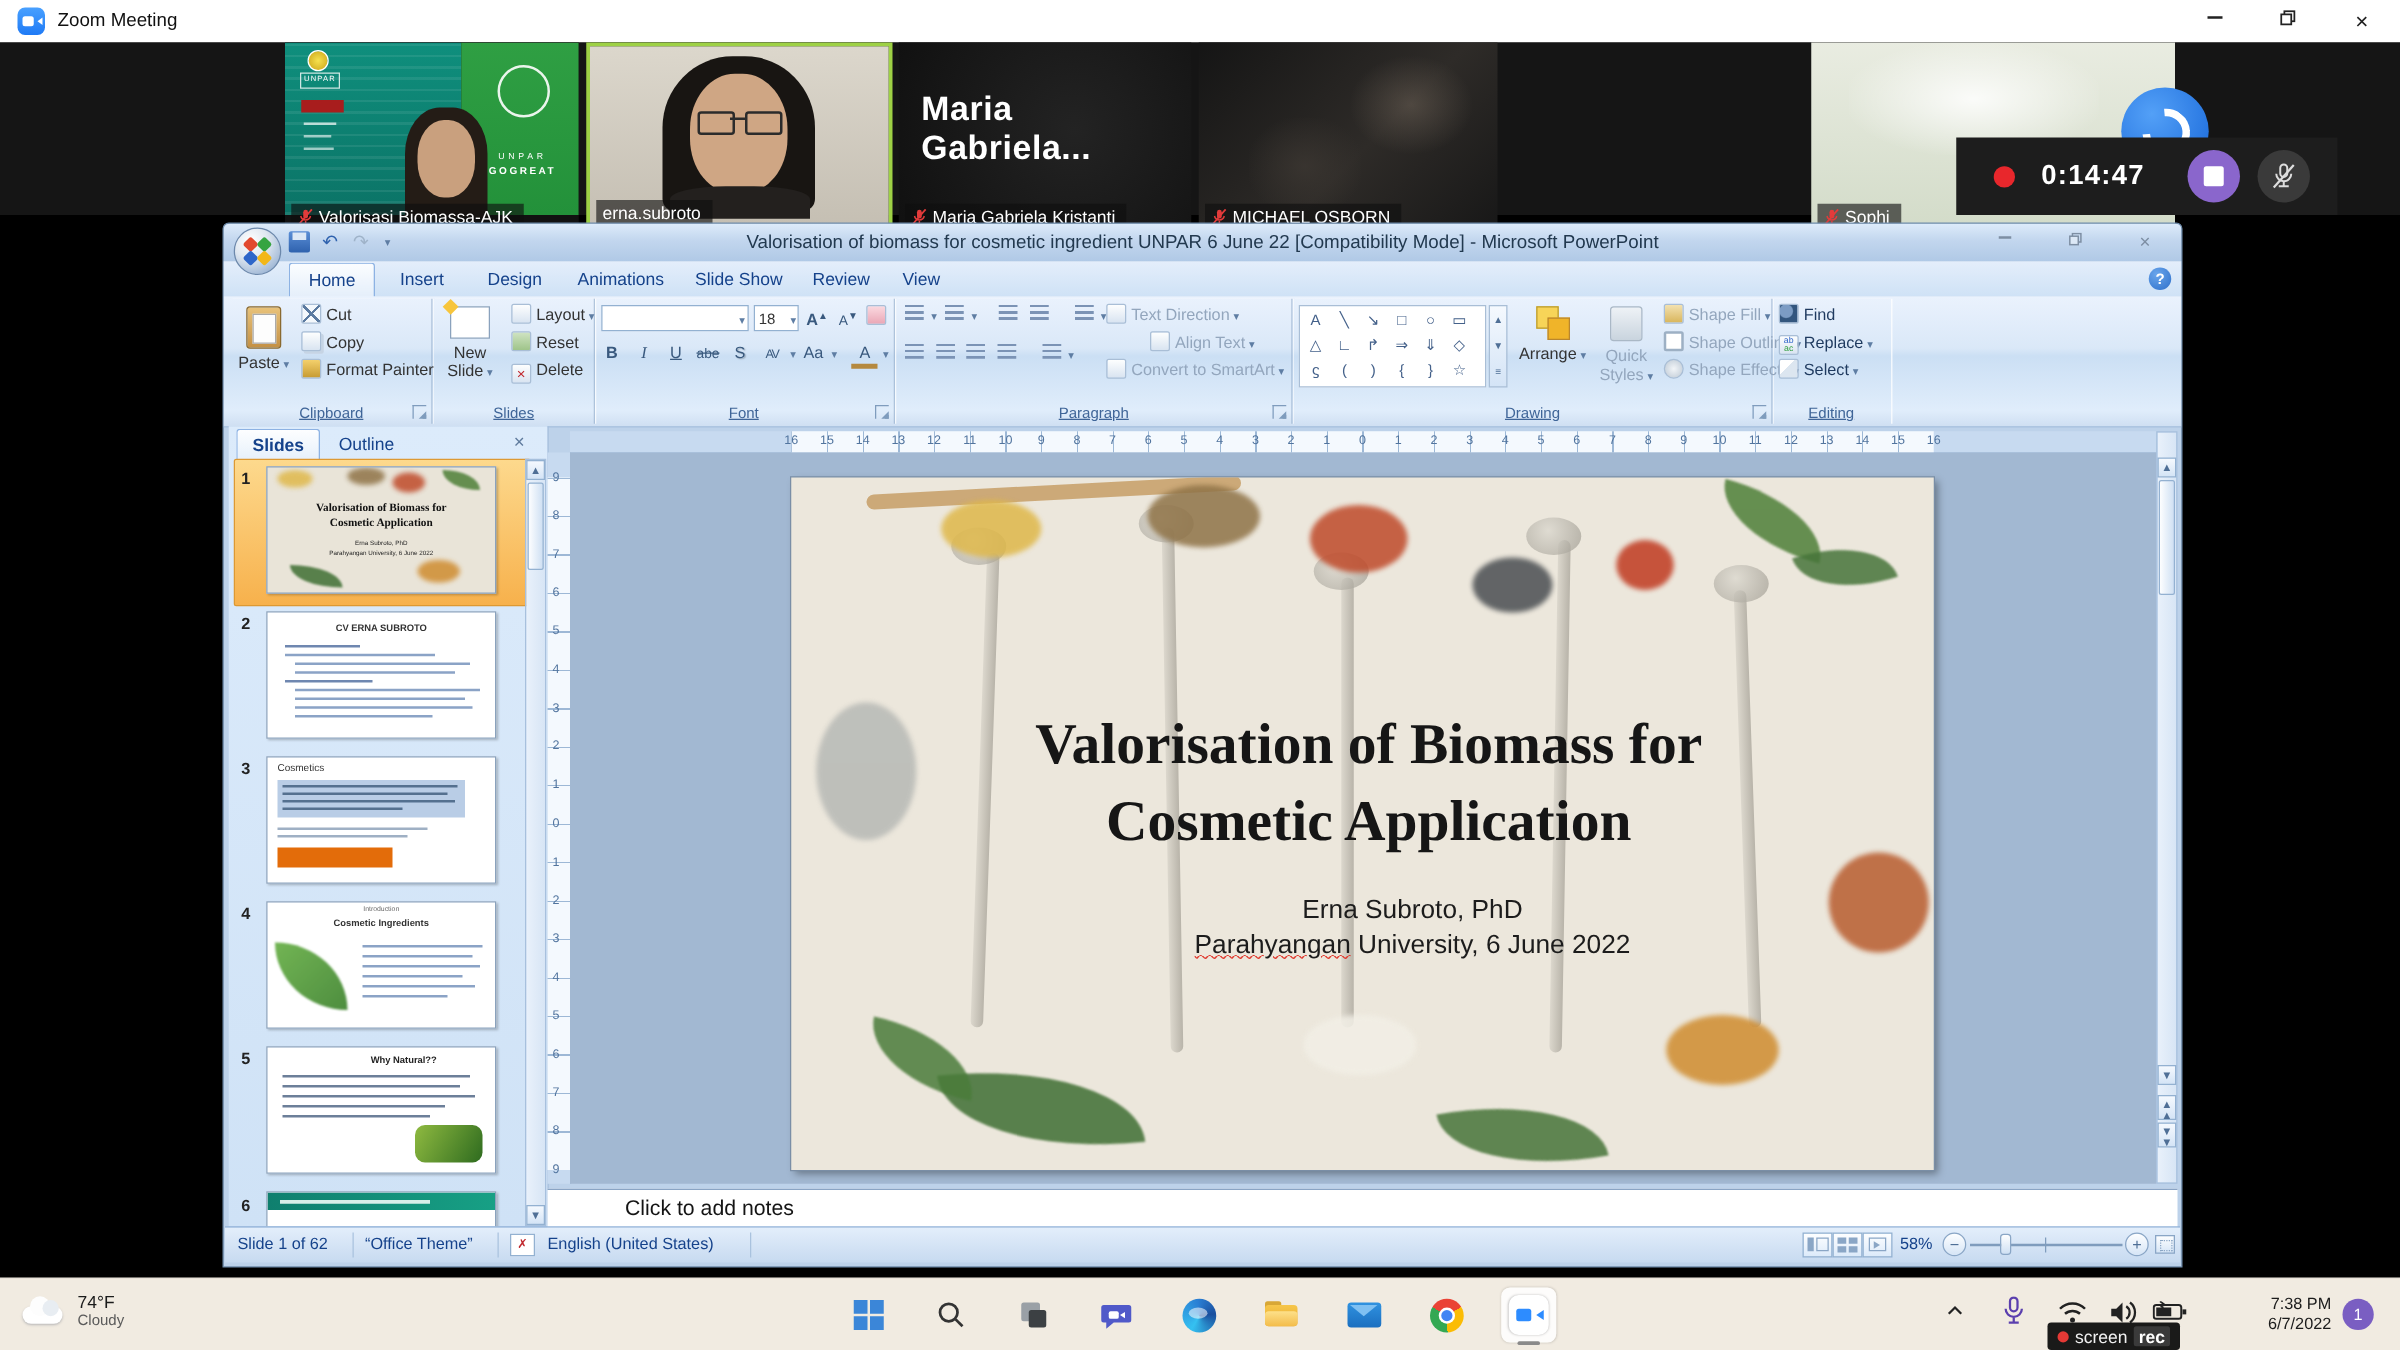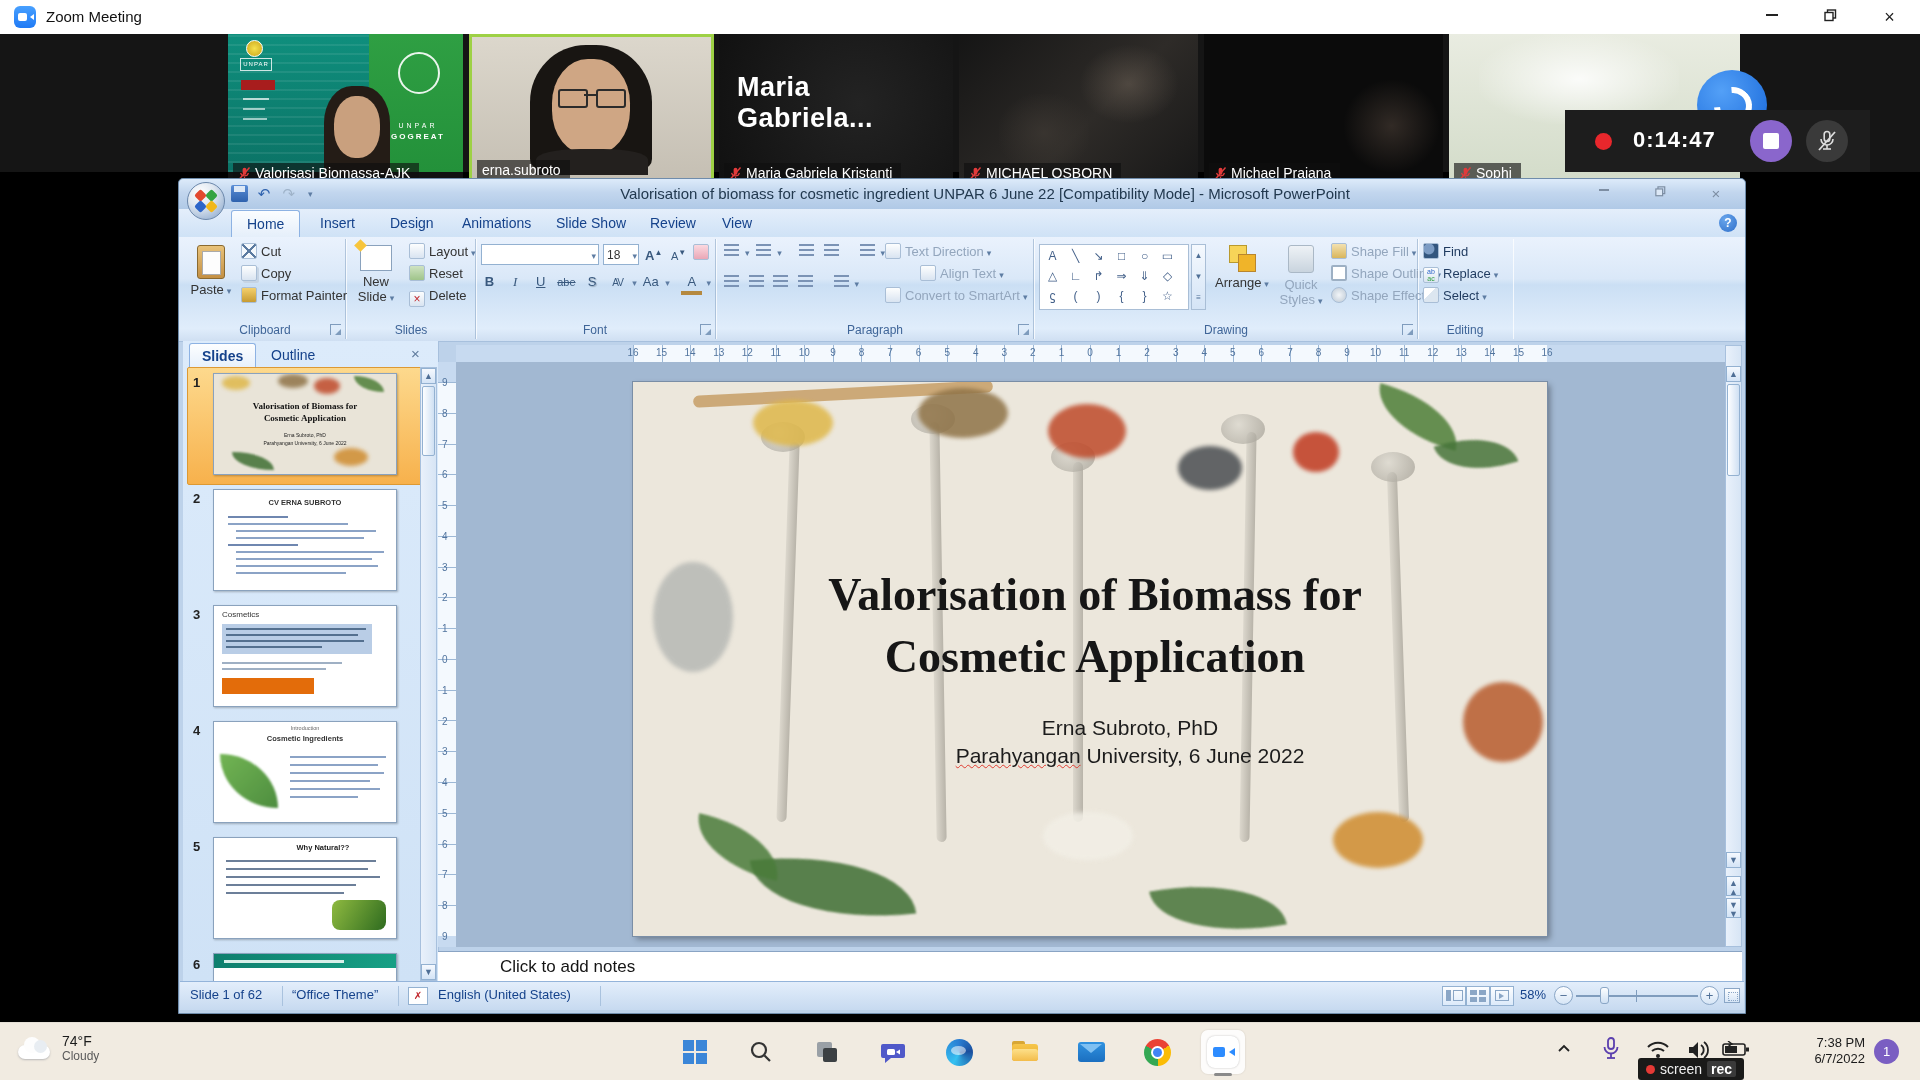--- a/index.html
+++ b/index.html
@@ -39,36 +39,36 @@
   .ppt-titlebar{left:0;top:0;width:1566px;height:30px;border-radius:5px 5px 0 0;
     background:linear-gradient(#ddebfa,#c2d6ee 45%,#b0c9e6);border-bottom:1px solid #98b4d4;}
   .orb{left:8px;top:3px;width:36px;height:36px;border-radius:50%;z-index:5;border:1px solid #6c88ab;
     background:radial-gradient(circle at 35% 28%,#ffffff,#dfe7f0 40%,#a3bad7 78%,#7d9cc0);}
   .orb .petal{position:absolute;width:9px;height:9px;border-radius:2px;}
   .qat-ic{display:inline-block;width:17px;height:17px;margin-right:4px;vertical-align:middle;}
   .floppy{background:linear-gradient(#5a8ed6,#2f62ae);border-radius:2px;position:relative;}
   .floppy::after{content:"";position:absolute;left:3px;top:1px;width:11px;height:6px;background:#dce8f6;}
   .undo-ic{color:#2f62ae;font-size:15px;line-height:17px;text-align:center;}
   .ppt-title{left:0;top:0;width:1566px;height:20px;line-height:30px;text-align:center;
-    font-size:15px;color:#22394f;margin-left:23px;}
+    font-size:15px;color:#22394f;}
   .pbtn{top:5px;width:34px;height:19px;text-align:center;line-height:19px;color:#7d8ea3;font-size:12px;}
   
   .tabrow{left:0;top:30px;width:1566px;height:28px;background:linear-gradient(#e4eefb,#cfe2f6);}
   .tab{position:absolute;top:1px;height:26px;line-height:26px;padding:0 15px;font-size:14px;color:#15428b;}
   .tab.active{background:linear-gradient(#fbfdff,#e4eefa);border:1px solid #8db2e3;border-bottom:none;
     border-radius:3px 3px 0 0;height:27px;}
   .help-circ{left:1540px;top:5px;width:18px;height:18px;border-radius:50%;text-align:center;line-height:18px;
     background:radial-gradient(circle at 35% 30%,#6aa6ec,#2e6fca);color:#fff;font-size:12px;font-weight:bold;}
   
   .ribbon{left:0;top:58px;width:1566px;height:104px;
     background:linear-gradient(#eaf2fd,#dae8f8 40%,#cbdff4 46%,#e0edfb 88%,#cfdff2);
     border-bottom:1px solid #a7c0dd;}
   .rb-grp{position:absolute;top:2px;height:100px;border-right:1px solid rgba(148,173,203,.65);
     box-shadow:1px 0 0 rgba(255,255,255,.75);}
-  .grp-label{position:absolute;bottom:2px;left:0;right:0;text-align:center;font-size:12px;color:#3f6598;}
+  .grp-label{position:absolute;bottom:2px;left:0;right:0;text-align:center;font-size:12px;color:#3f6598;text-decoration:underline;}
   .launcher{position:absolute;bottom:4px;right:4px;width:10px;height:10px;
     border-top:1px solid #7f9cbd;border-left:1px solid #7f9cbd;}
   .launcher::after{content:"";position:absolute;right:0;bottom:0;border:3px solid transparent;
     border-right-color:#7f9cbd;border-bottom-color:#7f9cbd;}
   .big-btn{position:absolute;text-align:center;font-size:13px;color:#333;line-height:15px;}
   .row-btn{position:absolute;height:22px;line-height:22px;font-size:13px;color:#333;white-space:nowrap;}
   .grayed{color:#93a6bd !important;}
   .dd::after{content:"▾";color:#5e7da3;font-size:9px;margin-left:3px;}
   .ic{display:inline-block;width:16px;height:16px;vertical-align:-3px;margin-right:4px;border-radius:2px;
     background:linear-gradient(#fdfefe,#d9e4f1);border:1px solid #a9bed6;box-sizing:border-box;position:relative;}
@@ -230,32 +230,20 @@
       <svg width="13" height="13" viewBox="0 0 13 13">
           <rect x="4.6" y="0.8" width="3.8" height="7" rx="1.9" fill="#e23b3b"></rect>
           <path d="M2.6 5.8 a4 4 0 0 0 7.8 0" fill="none" stroke="#e23b3b" stroke-width="1.2"></path>
           <line x1="6.5" y1="9.8" x2="6.5" y2="12" stroke="#e23b3b" stroke-width="1.2"></line>
           <line x1="1.5" y1="12" x2="11.5" y2="0.5" stroke="#e23b3b" stroke-width="1.4"></line>
         </svg>
       <span>MICHAEL OSBORN</span>
     </div>
   </div>
 
-  <div class="ab tile" style="left:1204px;width:239px;background:#0b0b0b;">
-    <div class="ab" style="left:140px;top:46px;width:95px;height:92px;background:radial-gradient(rgba(75,63,55,.6),transparent 72%);"></div>
-    <div class="vlabel">
-      <svg width="13" height="13" viewBox="0 0 13 13">
-          <rect x="4.6" y="0.8" width="3.8" height="7" rx="1.9" fill="#e23b3b"></rect>
-          <path d="M2.6 5.8 a4 4 0 0 0 7.8 0" fill="none" stroke="#e23b3b" stroke-width="1.2"></path>
-          <line x1="6.5" y1="9.8" x2="6.5" y2="12" stroke="#e23b3b" stroke-width="1.2"></line>
-          <line x1="1.5" y1="12" x2="11.5" y2="0.5" stroke="#e23b3b" stroke-width="1.4"></line>
-        </svg>
-      <span>Michael Prajana</span>
-    </div>
-  </div>
 
   <div class="ab tile" style="left:1449px;width:291px;background:linear-gradient(#e9ece1,#d2dbc8);">
     <div class="ab" style="left:30px;top:0;width:200px;height:90px;background:radial-gradient(rgba(255,255,255,.85),transparent 75%);"></div>
     <div class="vlabel">
       <svg width="13" height="13" viewBox="0 0 13 13">
           <rect x="4.6" y="0.8" width="3.8" height="7" rx="1.9" fill="#e23b3b"></rect>
           <path d="M2.6 5.8 a4 4 0 0 0 7.8 0" fill="none" stroke="#e23b3b" stroke-width="1.2"></path>
           <line x1="6.5" y1="9.8" x2="6.5" y2="12" stroke="#e23b3b" stroke-width="1.2"></line>
           <line x1="1.5" y1="12" x2="11.5" y2="0.5" stroke="#e23b3b" stroke-width="1.4"></line>
         </svg>

